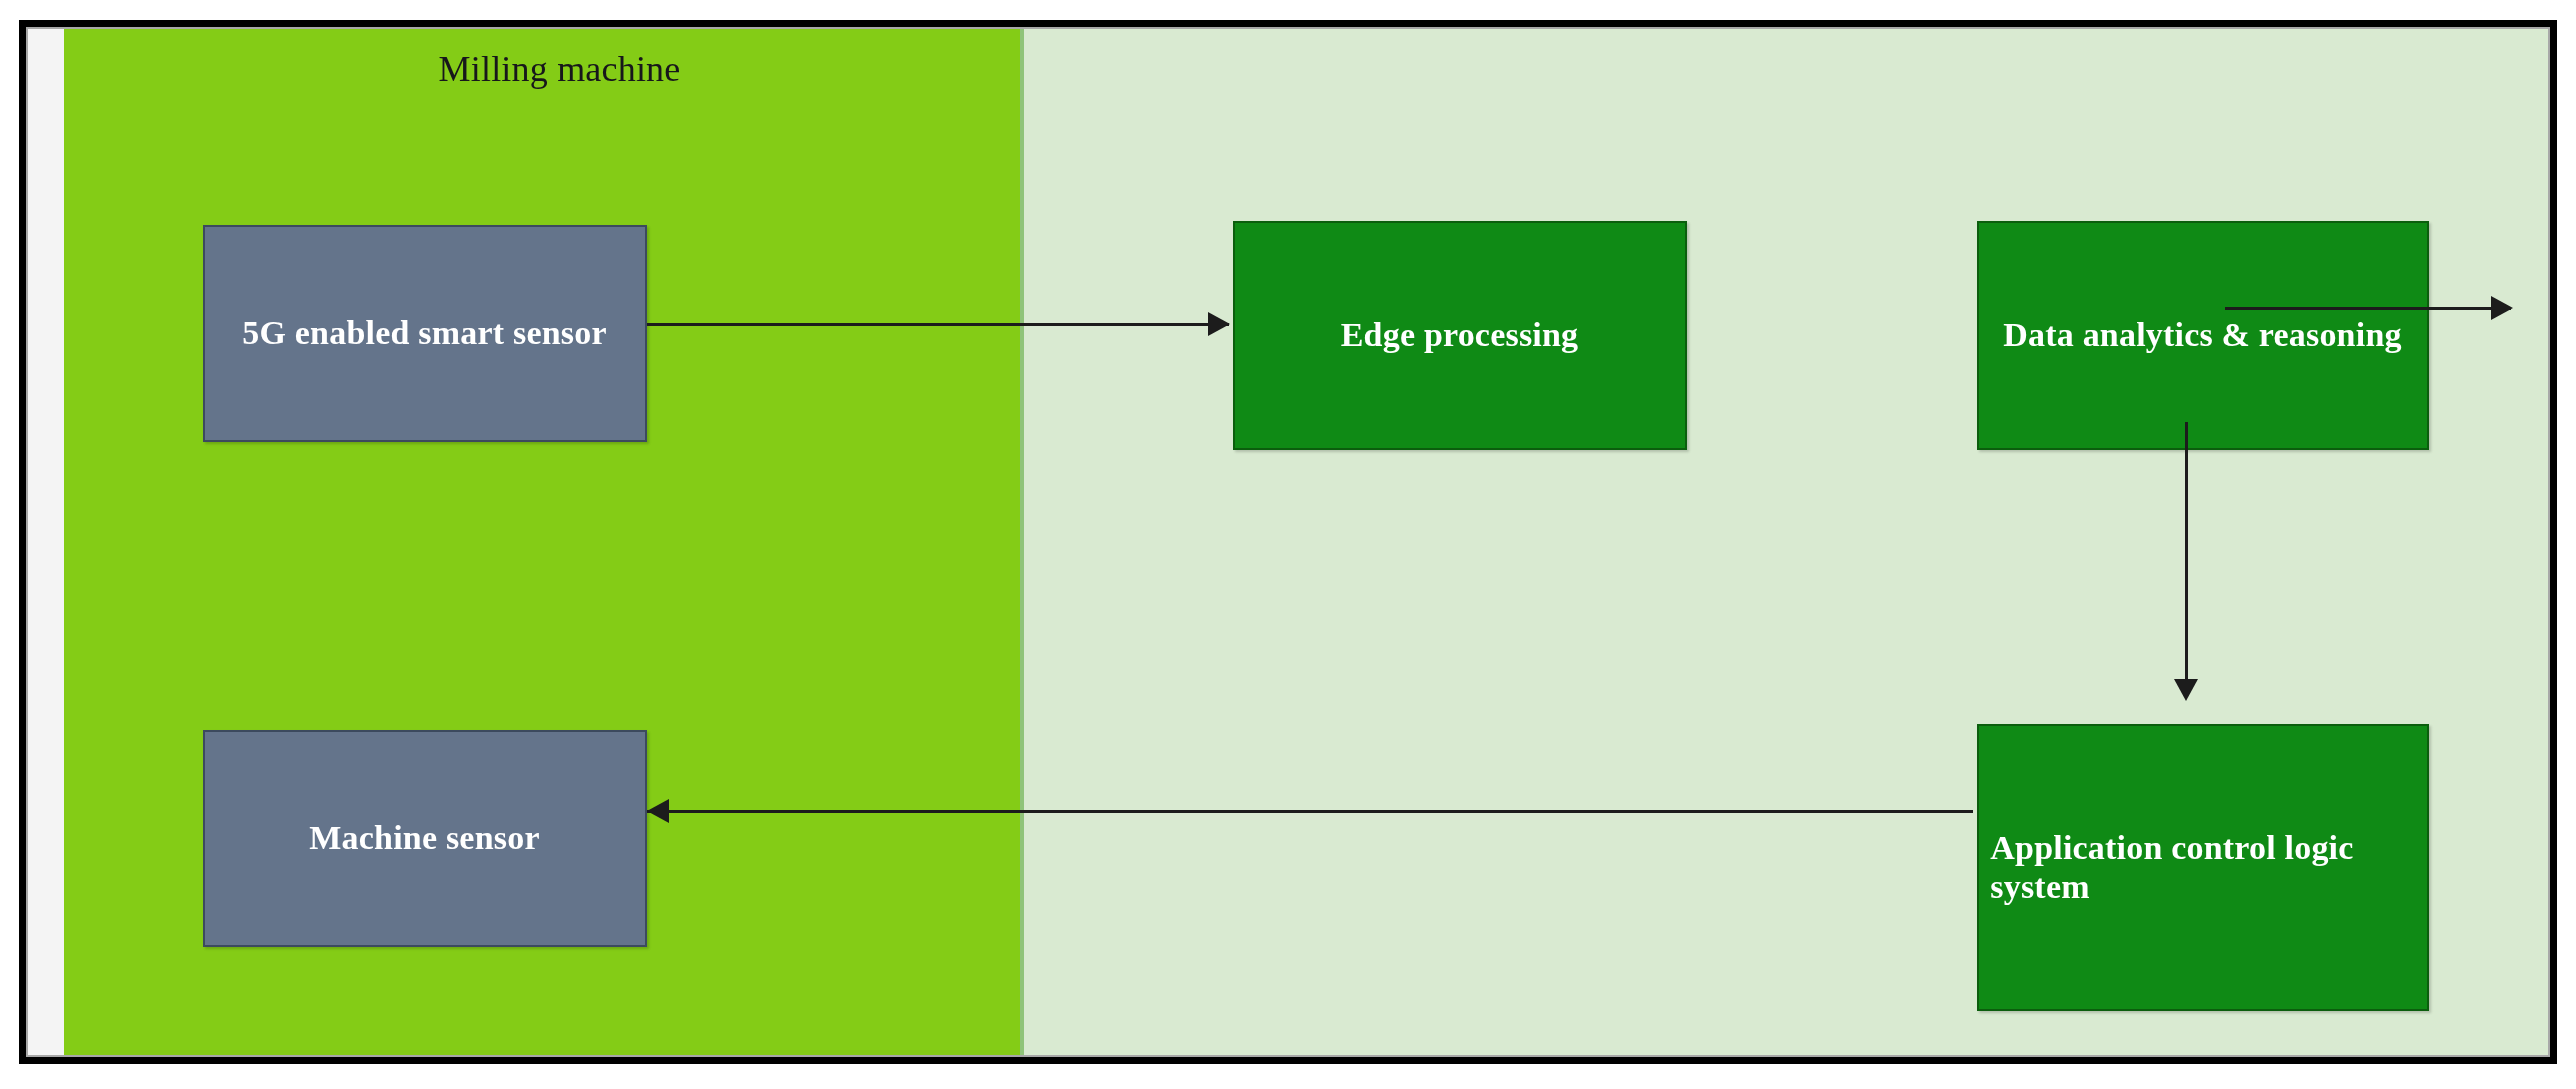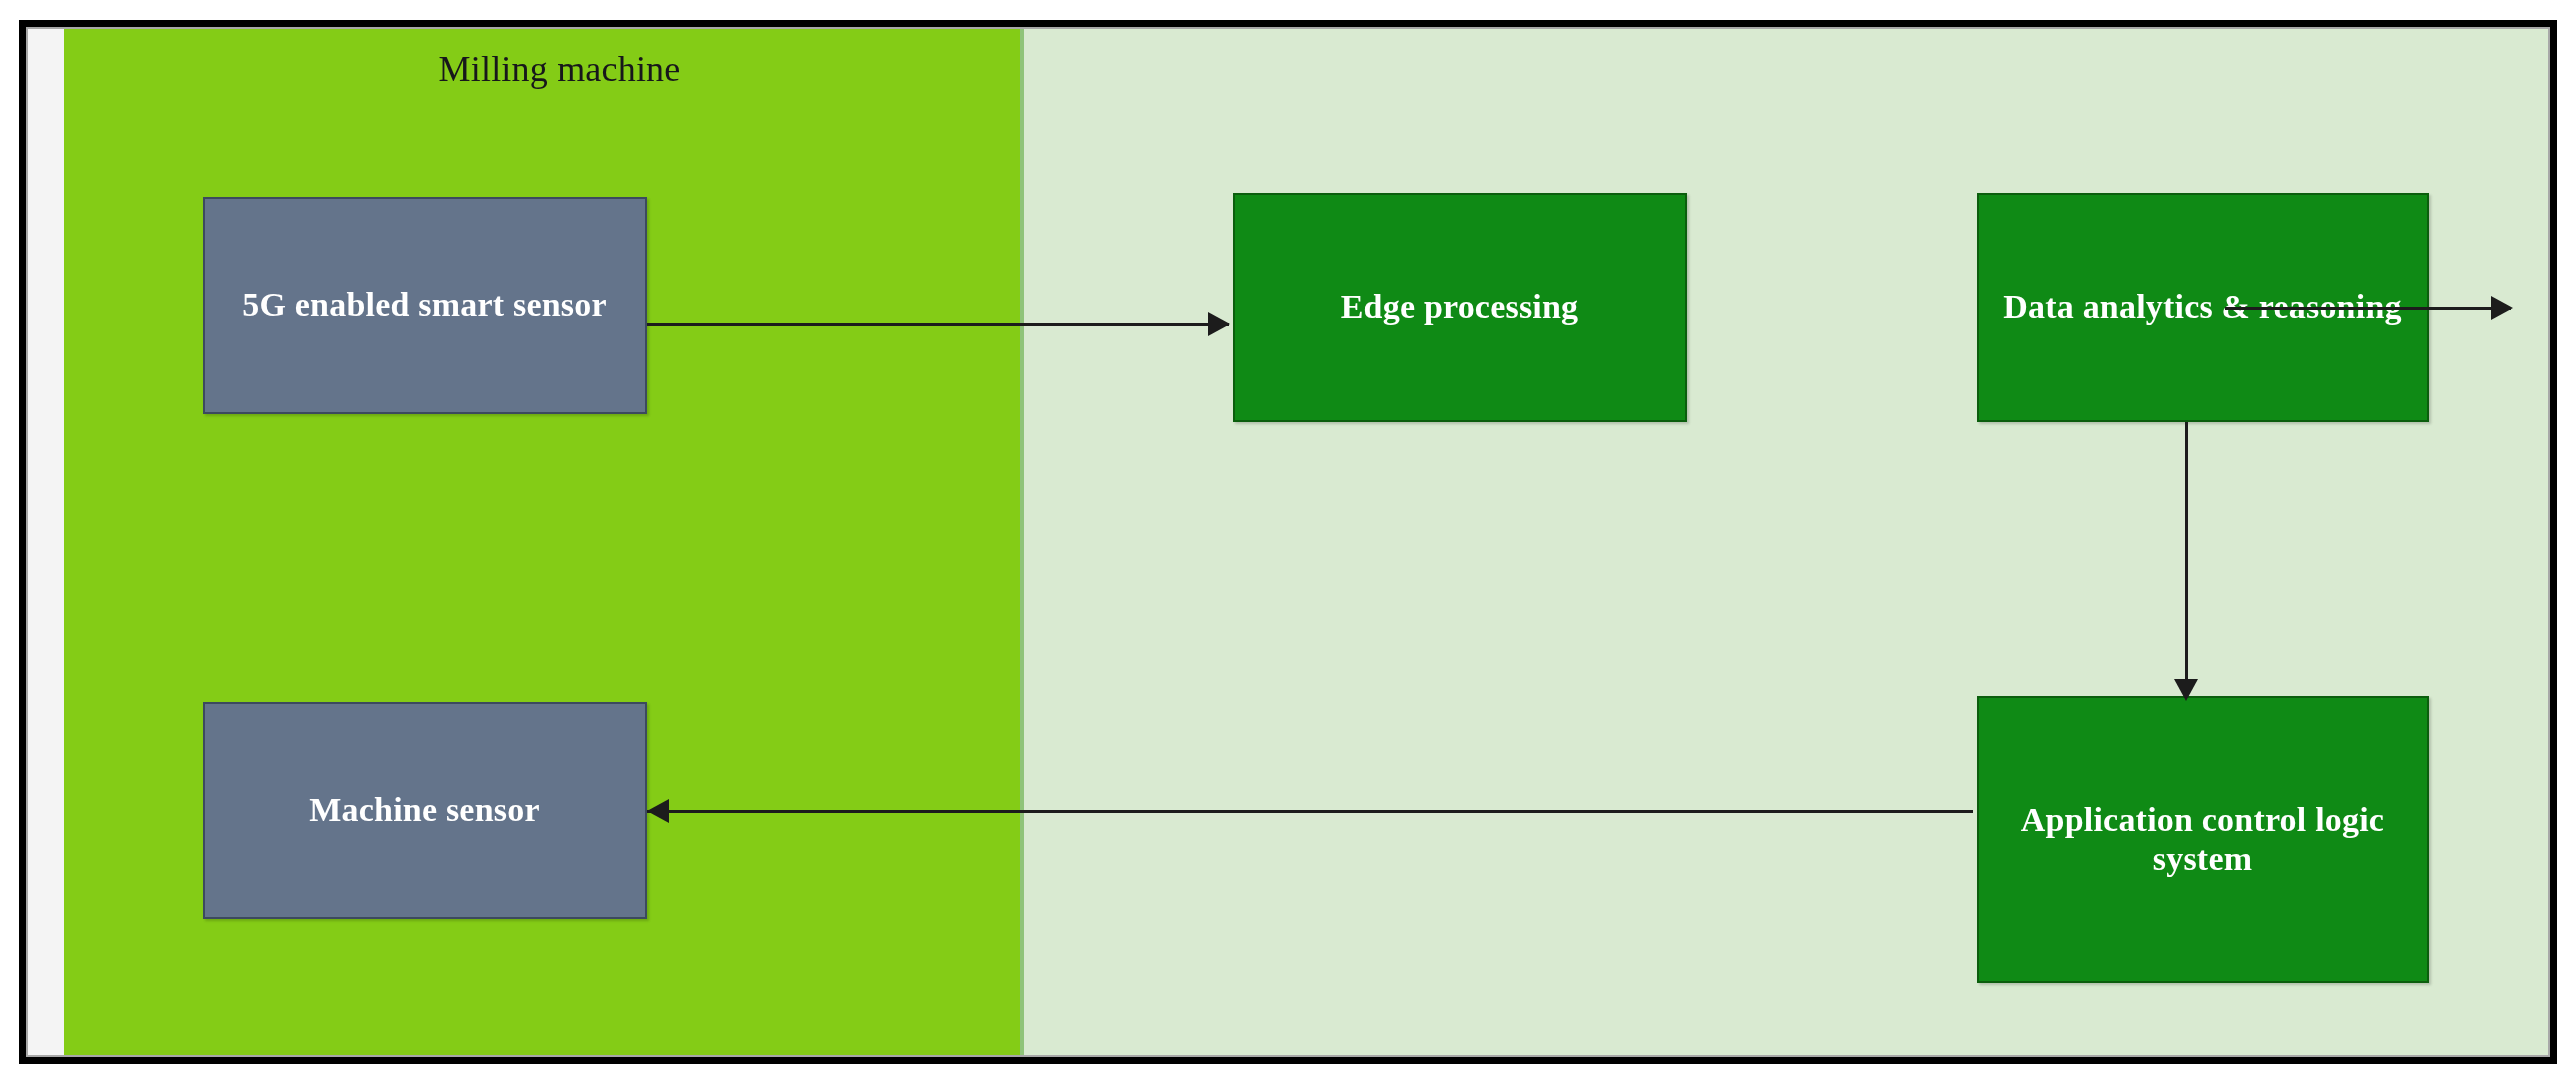--- a/index.html
+++ b/index.html
@@ -65,27 +65,28 @@
   }
   #lane-cloud .lane-title { top: 18.5px; }
 
   
   .node {
     position: absolute;
     box-sizing: border-box;
     display: flex;
     align-items: center;
     justify-content: center;
-    text-align: center;
+    text-align: left;
     color: #ffffff;
     font-weight: 700;
     font-size: 34px;
     line-height: 1.12;
     padding: 3.4px 11.8px;
     letter-spacing: 0.2px;
+    margin-top: 28px;
   }
   .node-blue {
     background: #64748b;
     border: 2.5px solid #3c4a5e;
     box-shadow: 1.7px 1.7px 2.5px rgba(0,0,0,0.18);
   }
   .node-green {
     background: #0f8a15;
     border: 2.5px solid #0b5e0d;
     box-shadow: 1.7px 1.7px 2.5px rgba(0,0,0,0.18);

